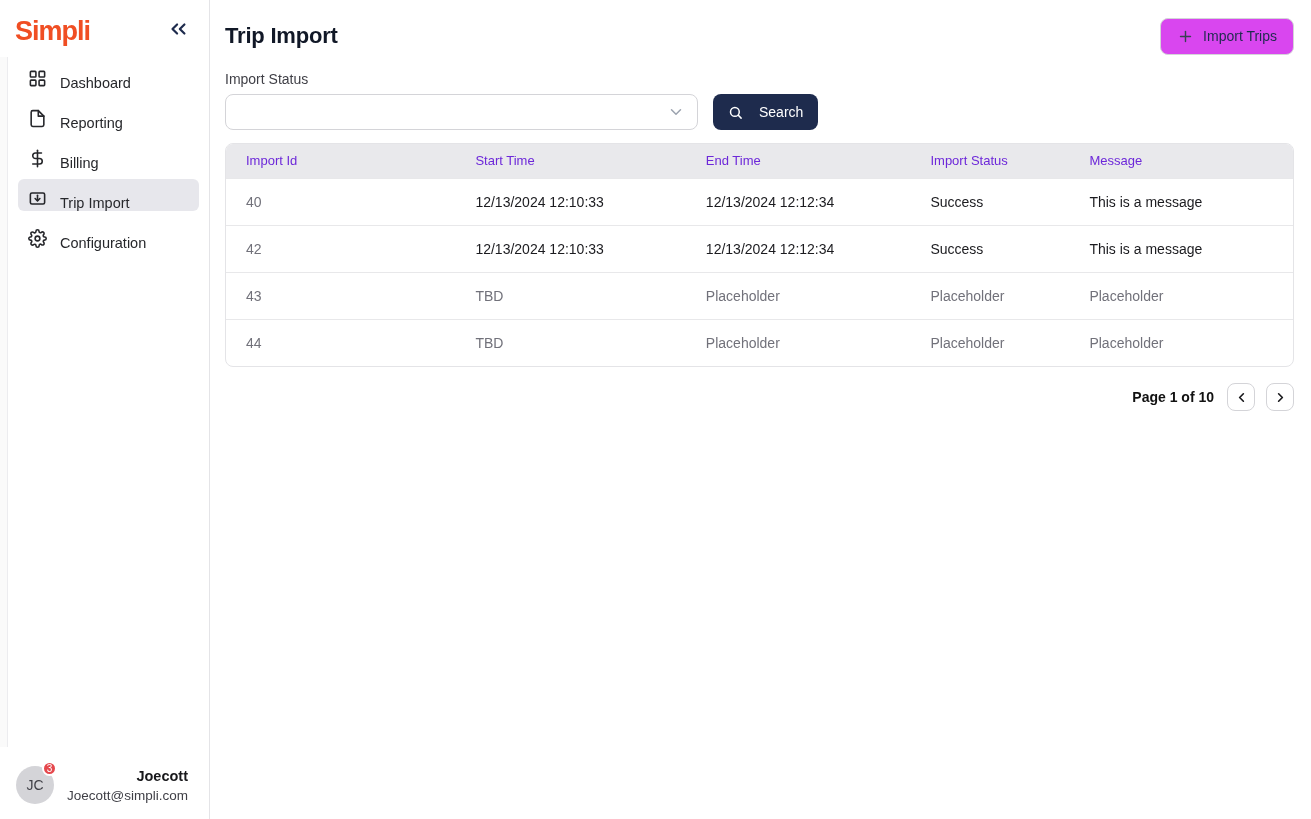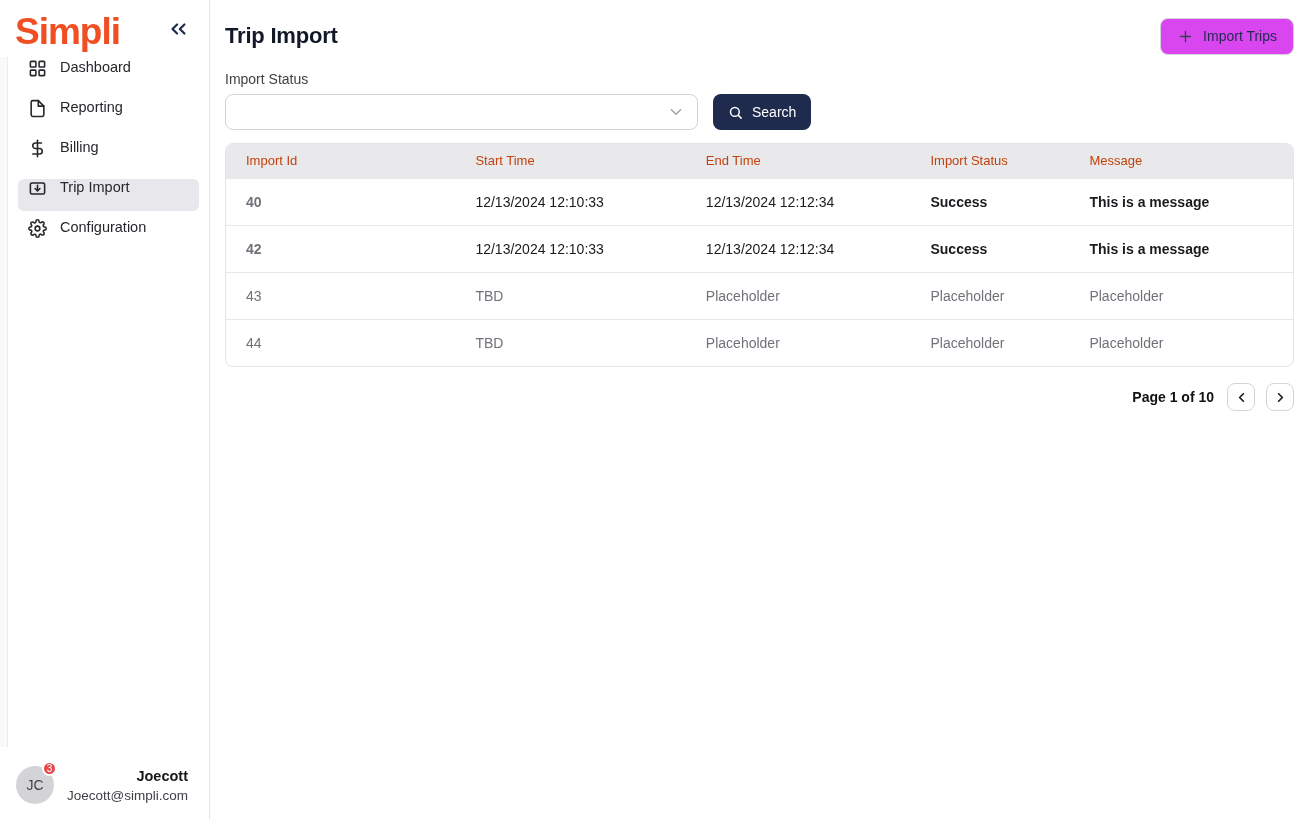--- a/index.html
+++ b/index.html
@@ -12,29 +12,29 @@
   }
   
   .sidebar{
     width:210px; min-width:210px; height:819px; position:relative;
     background:#ffffff; border-right:1px solid #e4e4e7;
   }
   .sidebar-header{
     display:flex; align-items:center; justify-content:space-between;
     padding:13px 20px 8px 15px; height:57px;
   }
-  .logo{ font-size:37px; font-weight:bold; color:#f04e23; letter-spacing:-1px; line-height:1; }
+  .logo{ font-size:27px; font-weight:bold; color:#f04e23; letter-spacing:-1px; line-height:1; }
   .collapse-btn{ cursor:pointer; display:flex; align-items:center; }
   .scroll-gutter{
     position:absolute; left:0; top:57px; height:690px; width:8px;
     background:#fafafa; border-right:1px solid #ececef;
   }
   .nav{ padding-top:2px; }
   .nav-item{
-    display:flex; align-items:flex-start; gap:13px;
+    display:flex; align-items:flex-end; gap:13px;
     height:32px; margin:0 10px 8px 18px; padding:0 10px;
     border-radius:6px; font-size:14.5px; color:#26272b; cursor:pointer;
   }
   .nav-item.active{ background:#e7e7ec; }
   .nav-item svg{ flex:none; }
   .profile{
     position:absolute; left:16px; bottom:15px;
     display:flex; align-items:center; gap:13px;
   }
   .avatar{
@@ -74,32 +74,32 @@
   }
   .select{
     width:100%; height:36px; border:1px solid #d4d4d8; border-radius:8px;
     display:flex; align-items:center; justify-content:space-between;
     padding:0 12px; cursor:pointer; background:#fff;
   }
   .select-value{ font-size:14px; color:#18181b; }
   .search-btn{
     height:36px; padding:0 15px; background:#1e2b4d; border:none; border-radius:8px;
     color:#ffffff; font-family:inherit; font-size:14px; font-weight:500;
-    display:flex; align-items:center; gap:9px; cursor:pointer;
+    display:flex; align-items:center; gap:16px; cursor:pointer;
   }
   
   .table-wrap{ margin-top:13px; border:1px solid #e4e4e7; border-radius:8px; overflow:hidden; }
   table{ width:100%; border-collapse:collapse; table-layout:fixed; }
   thead th{
     background:#e9e9ec; height:34px; text-align:left;
-    font-weight:400; font-size:13px; color:#c2410c; padding:0 0 0 20px;
+    font-weight:400; font-size:13px; color:#6d28d9; padding:0 0 0 20px;
   }
   tbody td{
     height:47px; border-top:1px solid #e8e8ea;
-    font-size:14px; color:#1b1b1f; padding:0 0 0 20px;font-weight:bold;
+    font-size:14px; color:#1b1b1f; padding:0 0 0 20px;
   }
   tbody td.id-cell{ color:#71717a; }
   tbody td.time-cell{ font-weight:500; }
   tbody tr.muted td{ color:#71717a; font-weight:400; }
   
   .pagination{
     display:flex; align-items:center; justify-content:flex-end;
     gap:11px; margin-top:16px;
   }
   .page-label{ font-size:14px; font-weight:700; color:#111111; margin-right:2px; }

